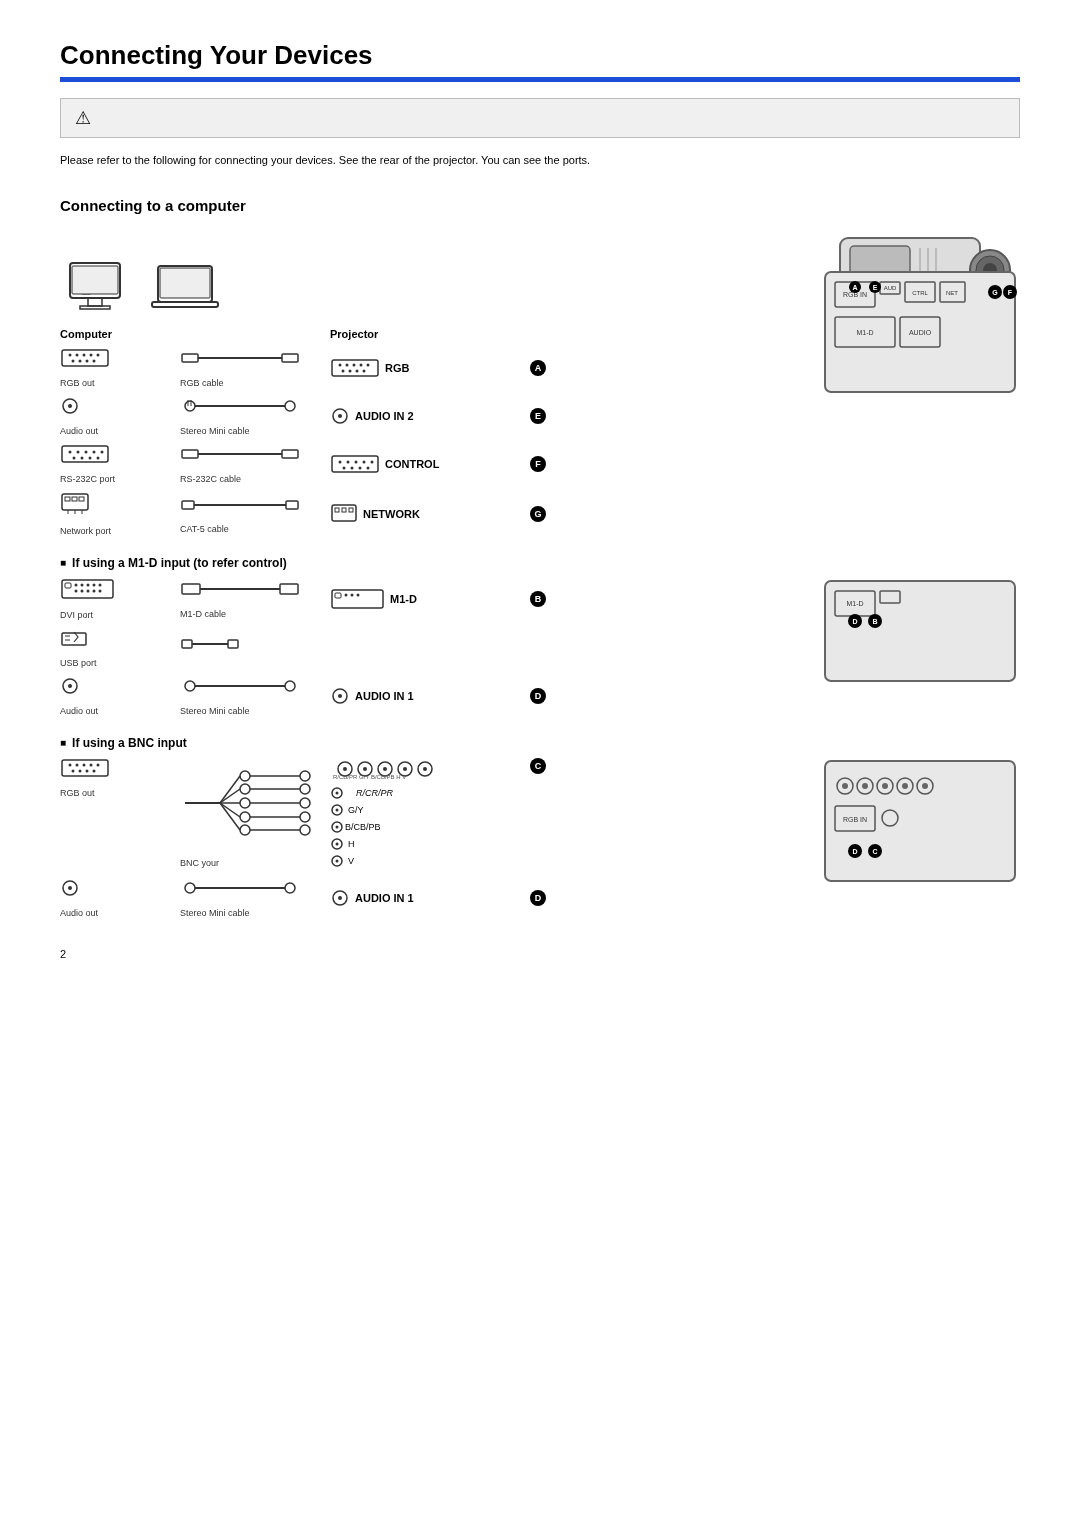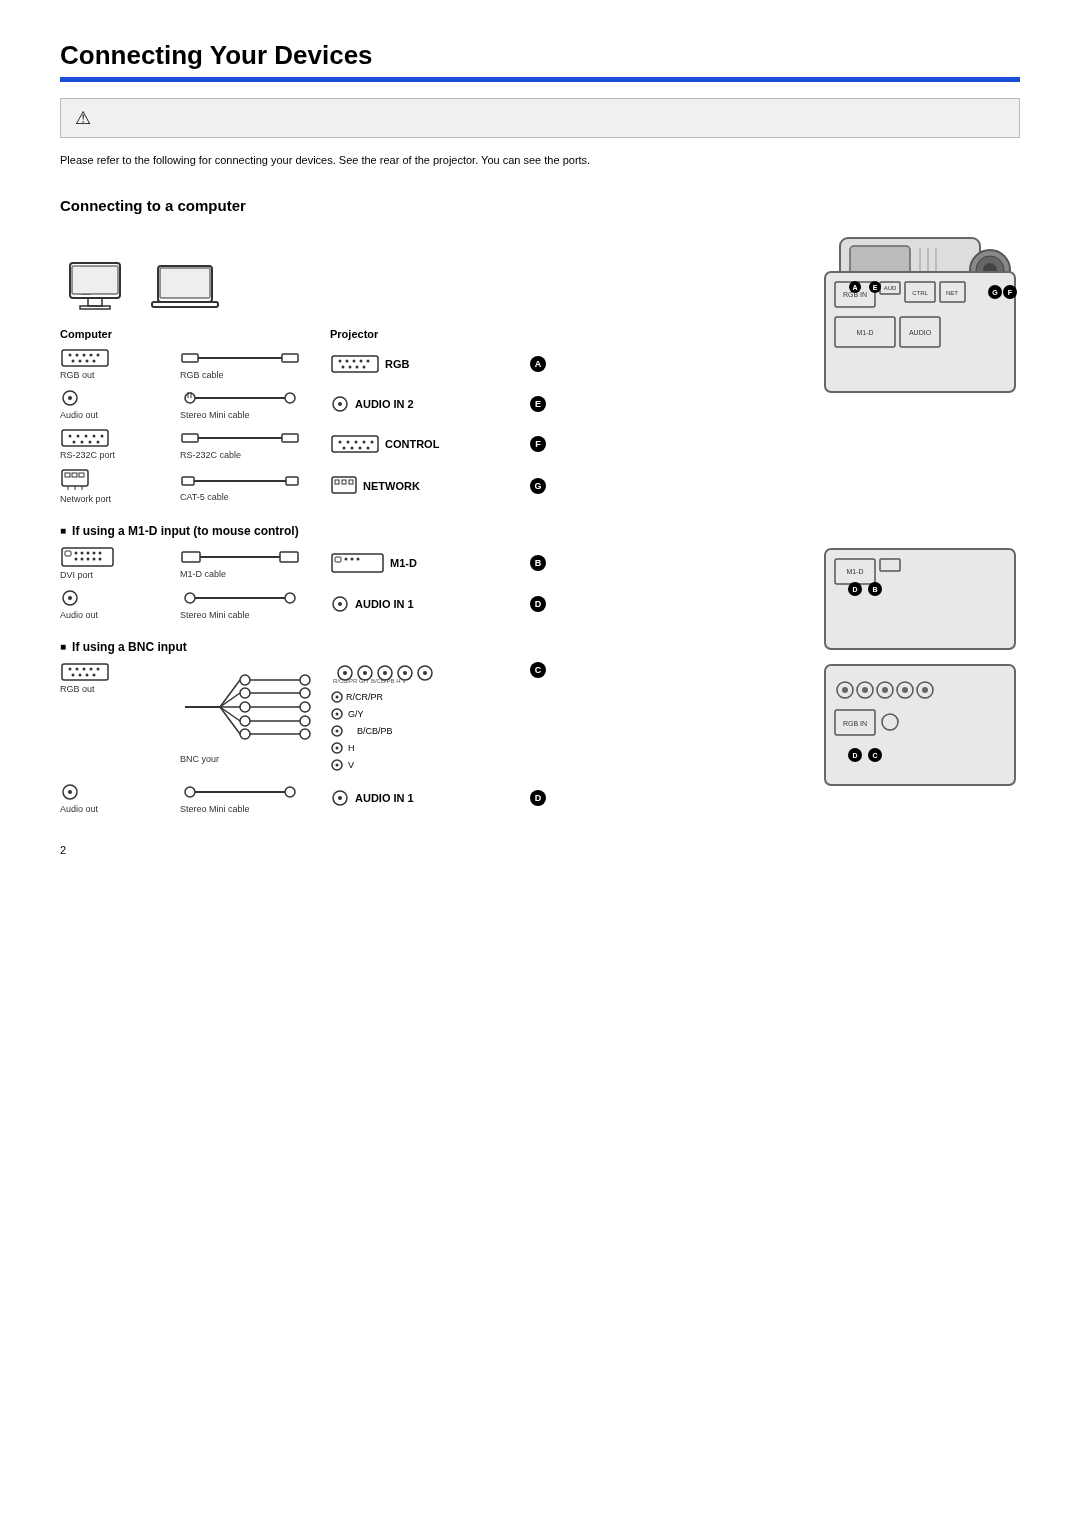--- a/index.html
+++ b/index.html
@@ -120,21 +120,21 @@
       display: grid;
       grid-template-columns: 170px 170px 180px 80px;
       align-items: center;
       margin-bottom: 8px;
     }
 
     .icon-with-label {
       display: flex;
       flex-direction: column;
       align-items: flex-start;
-      gap: 2px;
+      gap: 10px;
     }
 
     .icon-with-label .lbl {
       font-size: 9px;
       color: #333;
     }
 
     .proj-port-entry {
       display: flex;
       align-items: center;
@@ -404,21 +404,21 @@
       <circle cx="55" cy="20" r="6" fill="#000"></circle>
       <text x="55" y="23" text-anchor="middle" font-size="7" fill="#fff" font-weight="bold">E</text>
       <circle cx="35" cy="20" r="6" fill="#000"></circle>
       <text x="35" y="23" text-anchor="middle" font-size="7" fill="#fff" font-weight="bold">A</text>
     </svg>
   </div>
 </div>
 
 
 <div class="section-wrapper" style="margin-top:20px;">
-  <div class="sub-heading">If using a M1-D input (to mouse control)</div>
+  <div class="sub-heading">If using a M1-D input (to refer control)</div>
 
   <div class="conn-row-item" style="display:grid; grid-template-columns: 120px 150px 200px 60px; align-items:center; margin-bottom:8px;">
     <div class="icon-with-label">
       <svg width="55" height="22" viewBox="0 0 55 22">
         <rect x="2" y="2" width="51" height="18" rx="2" fill="none" stroke="#333" stroke-width="1.5"></rect>
         <rect x="5" y="5" width="6" height="5" rx="1" fill="none" stroke="#333" stroke-width="1"></rect>
         <circle cx="16" cy="7" r="1.5" fill="#333"></circle>
         <circle cx="22" cy="7" r="1.5" fill="#333"></circle>
         <circle cx="28" cy="7" r="1.5" fill="#333"></circle>
         <circle cx="34" cy="7" r="1.5" fill="#333"></circle>
@@ -447,20 +447,41 @@
         <circle cx="22" cy="7" r="1.5" fill="#333"></circle>
         <circle cx="28" cy="7" r="1.5" fill="#333"></circle>
       </svg>
       <span class="bold-label">M1-D</span>
     </div>
     <div>
       <span class="badge">B</span>
     </div>
   </div>
 
+  <div class="conn-row-item" style="display:grid; grid-template-columns: 120px 150px 200px 60px; align-items:center; margin-bottom:8px;">
+    <div class="icon-with-label">
+      <svg width="28" height="20" viewBox="0 0 28 20">
+        <rect x="2" y="5" width="24" height="12" rx="1" fill="none" stroke="#333" stroke-width="1.5"></rect>
+        <line x1="5" y1="8" x2="10" y2="8" stroke="#333" stroke-width="1"></line>
+        <line x1="5" y1="12" x2="10" y2="12" stroke="#333" stroke-width="1"></line>
+        <path d="M14 4 L18 9 L14 14" fill="none" stroke="#333" stroke-width="1.2"></path>
+      </svg>
+      <span class="lbl">USB port</span>
+    </div>
+    <div class="icon-with-label">
+      <svg width="60" height="20" viewBox="0 0 60 20">
+        <rect x="2" y="7" width="10" height="8" rx="1" fill="none" stroke="#333" stroke-width="1.5"></rect>
+        <line x1="12" y1="11" x2="48" y2="11" stroke="#333" stroke-width="2"></line>
+        <rect x="48" y="7" width="10" height="8" rx="1" fill="none" stroke="#333" stroke-width="1.5"></rect>
+      </svg>
+      <span class="lbl"></span>
+    </div>
+    <div></div>
+    <div></div>
+  </div>
 
   <div class="conn-row-item" style="display:grid; grid-template-columns: 120px 150px 200px 60px; align-items:center; margin-bottom:8px;">
     <div class="icon-with-label">
       <svg width="20" height="20" viewBox="0 0 20 20">
         <circle cx="10" cy="10" r="7" fill="none" stroke="#333" stroke-width="1.5"></circle>
         <circle cx="10" cy="10" r="2" fill="#333"></circle>
       </svg>
       <span class="lbl">Audio out</span>
     </div>
     <div class="icon-with-label">
@@ -557,35 +578,35 @@
         <circle cx="35" cy="11" r="2" fill="#333"></circle>
         <circle cx="55" cy="11" r="7" fill="none" stroke="#333" stroke-width="1.5"></circle>
         <circle cx="55" cy="11" r="2" fill="#333"></circle>
         <circle cx="75" cy="11" r="7" fill="none" stroke="#333" stroke-width="1.5"></circle>
         <circle cx="75" cy="11" r="2" fill="#333"></circle>
         <circle cx="95" cy="11" r="7" fill="none" stroke="#333" stroke-width="1.5"></circle>
         <circle cx="95" cy="11" r="2" fill="#333"></circle>
         <text x="3" y="21" font-size="6" fill="#555">R/CB/PR G/Y B/CB/PB H  V</text>
       </svg>
       <div style="display:flex; flex-direction:column; gap:3px; font-size:9px;">
-        <div style="display:flex; align-items:center; gap:2px;">
+        <div style="display:flex; align-items:center; gap:12px;font-style:italic;">
           <svg width="14" height="14" viewBox="0 0 14 14">
               <circle cx="7" cy="7" r="5" fill="none" stroke="#333" stroke-width="1.5"></circle>
               <circle cx="7" cy="7" r="1.5" fill="#333"></circle>
             </svg>
           <span>R/CR/PR</span>
         </div>
         <div style="display:flex; align-items:center; gap:4px;">
           <svg width="14" height="14" viewBox="0 0 14 14">
               <circle cx="7" cy="7" r="5" fill="none" stroke="#333" stroke-width="1.5"></circle>
               <circle cx="7" cy="7" r="1.5" fill="#333"></circle>
             </svg>
           <span>G/Y</span>
         </div>
-        <div style="display:flex; align-items:center; gap:13px;">
+        <div style="display:flex; align-items:center; gap:1px;">
           <svg width="14" height="14" viewBox="0 0 14 14">
               <circle cx="7" cy="7" r="5" fill="none" stroke="#333" stroke-width="1.5"></circle>
               <circle cx="7" cy="7" r="1.5" fill="#333"></circle>
             </svg>
           <span>B/CB/PB</span>
         </div>
         <div style="display:flex; align-items:center; gap:4px;">
           <svg width="14" height="14" viewBox="0 0 14 14">
               <circle cx="7" cy="7" r="5" fill="none" stroke="#333" stroke-width="1.5"></circle>
               <circle cx="7" cy="7" r="1.5" fill="#333"></circle>

